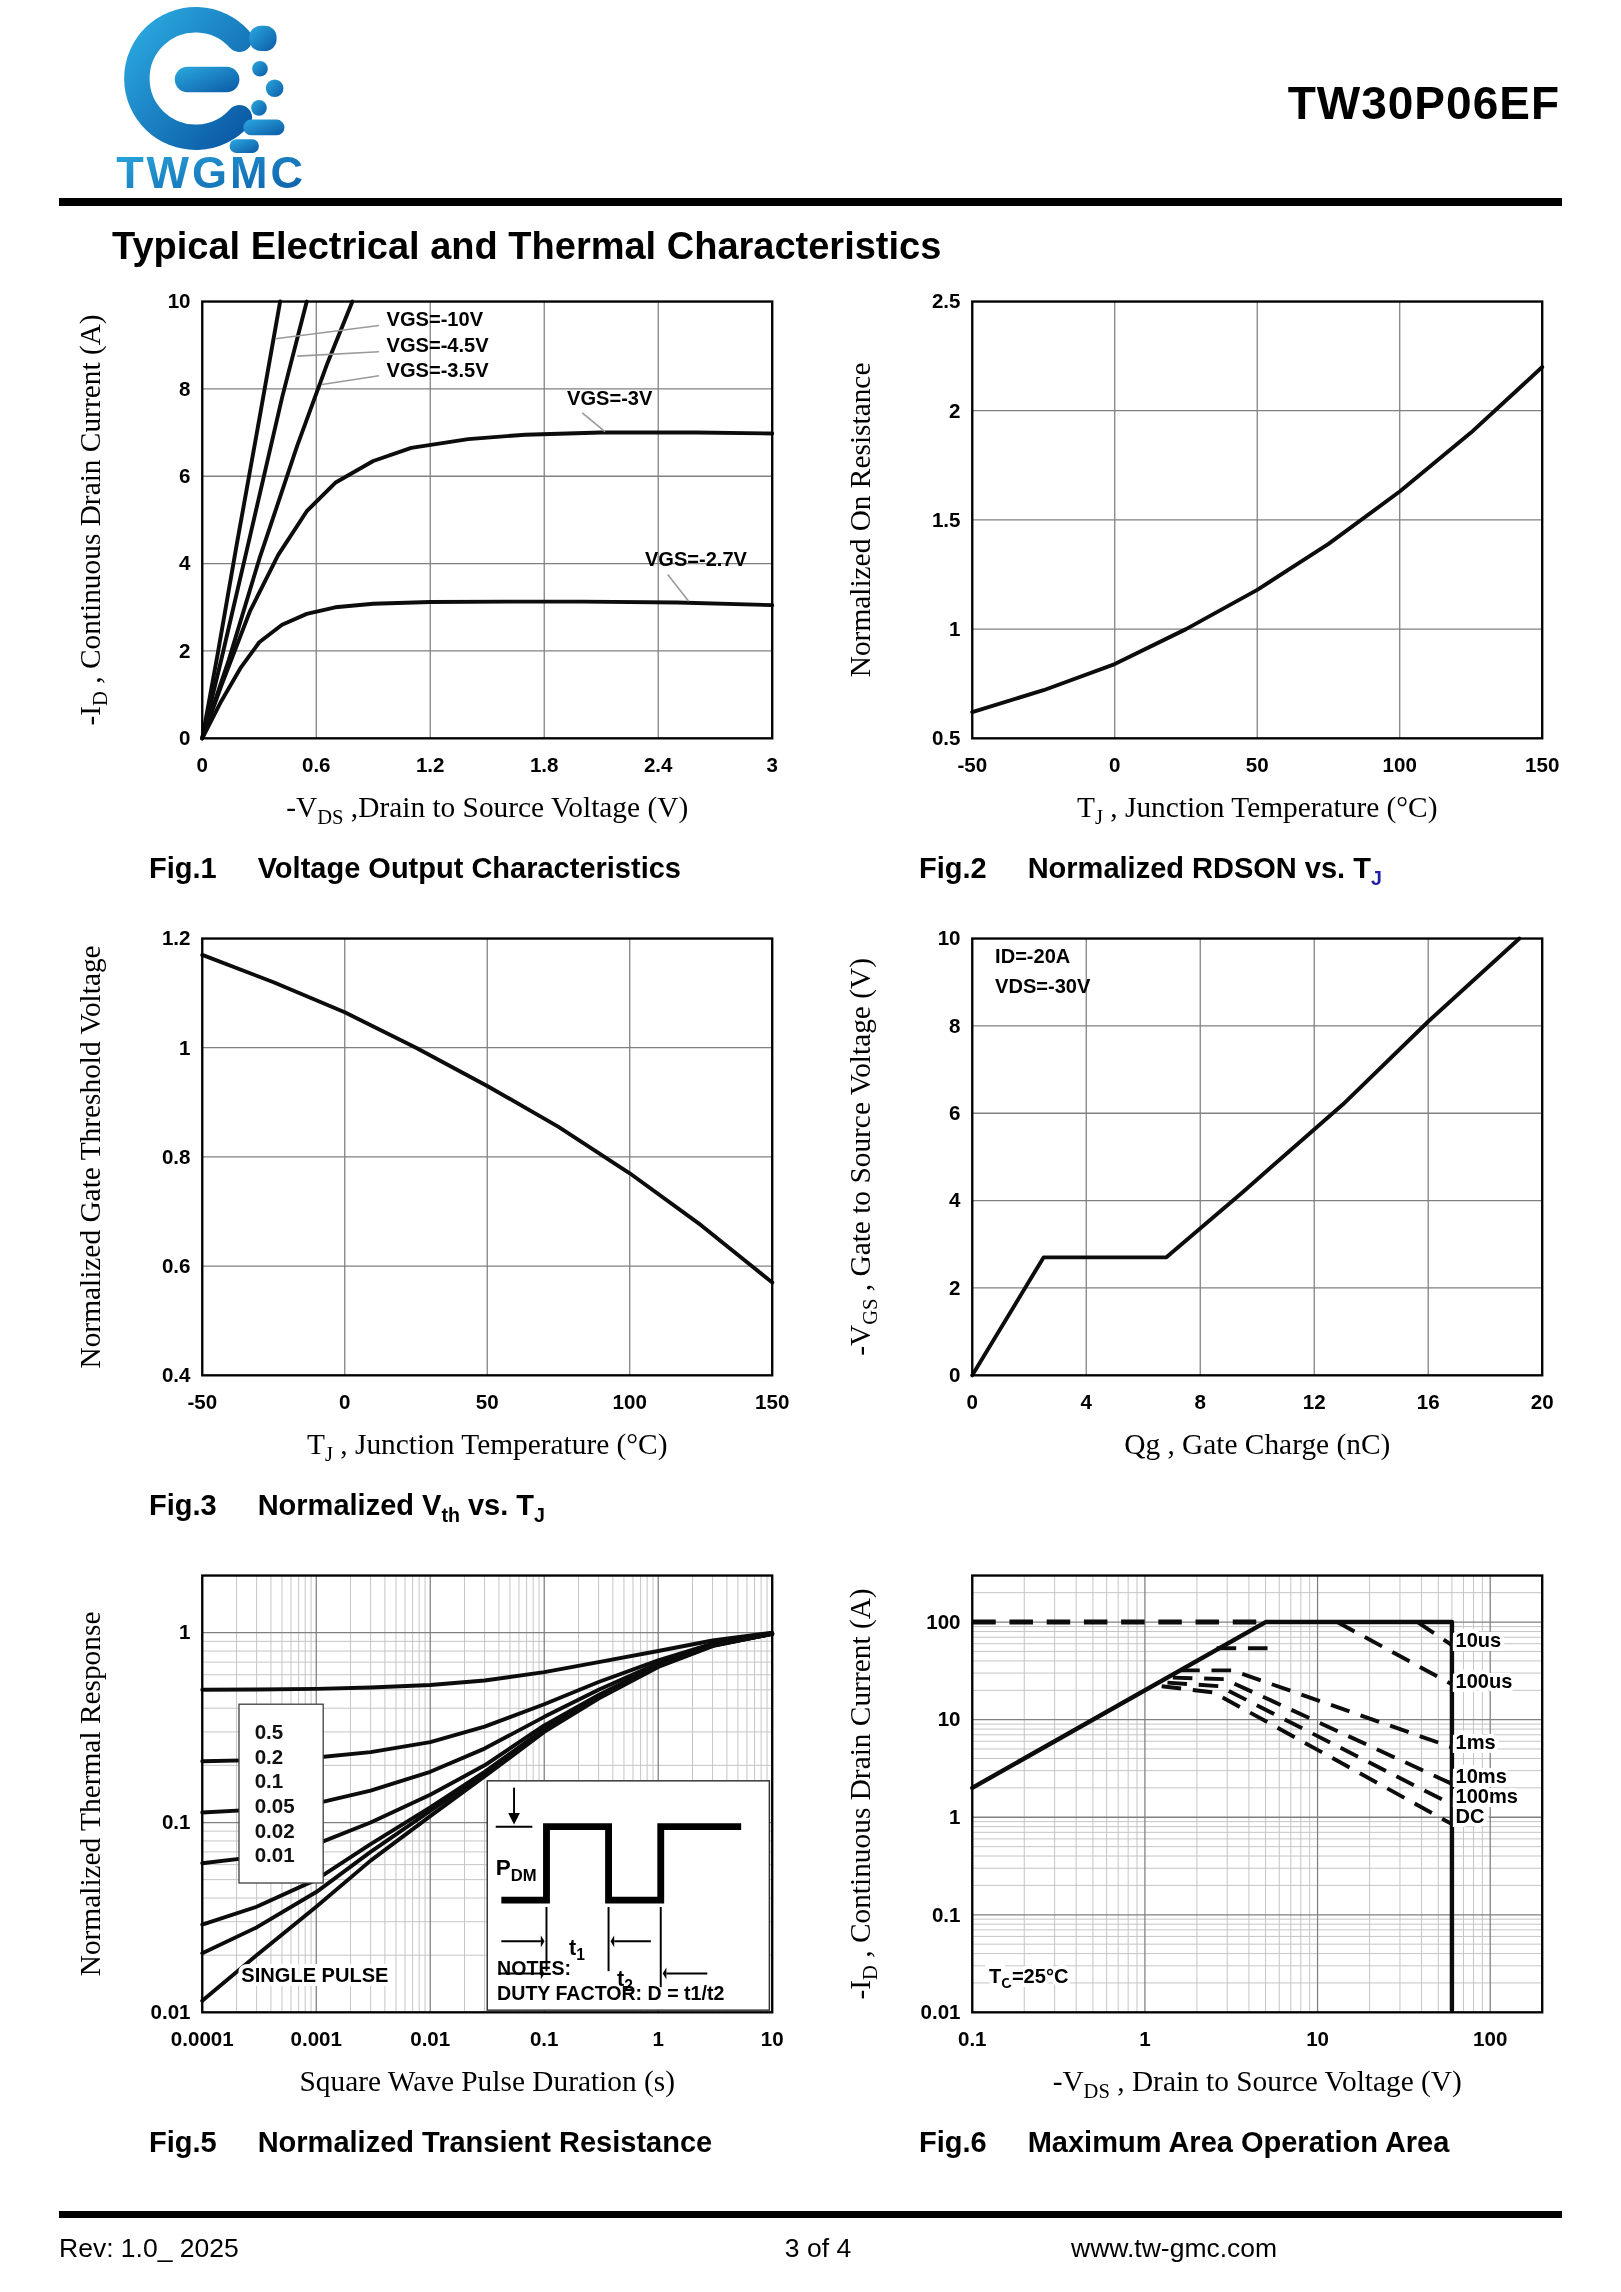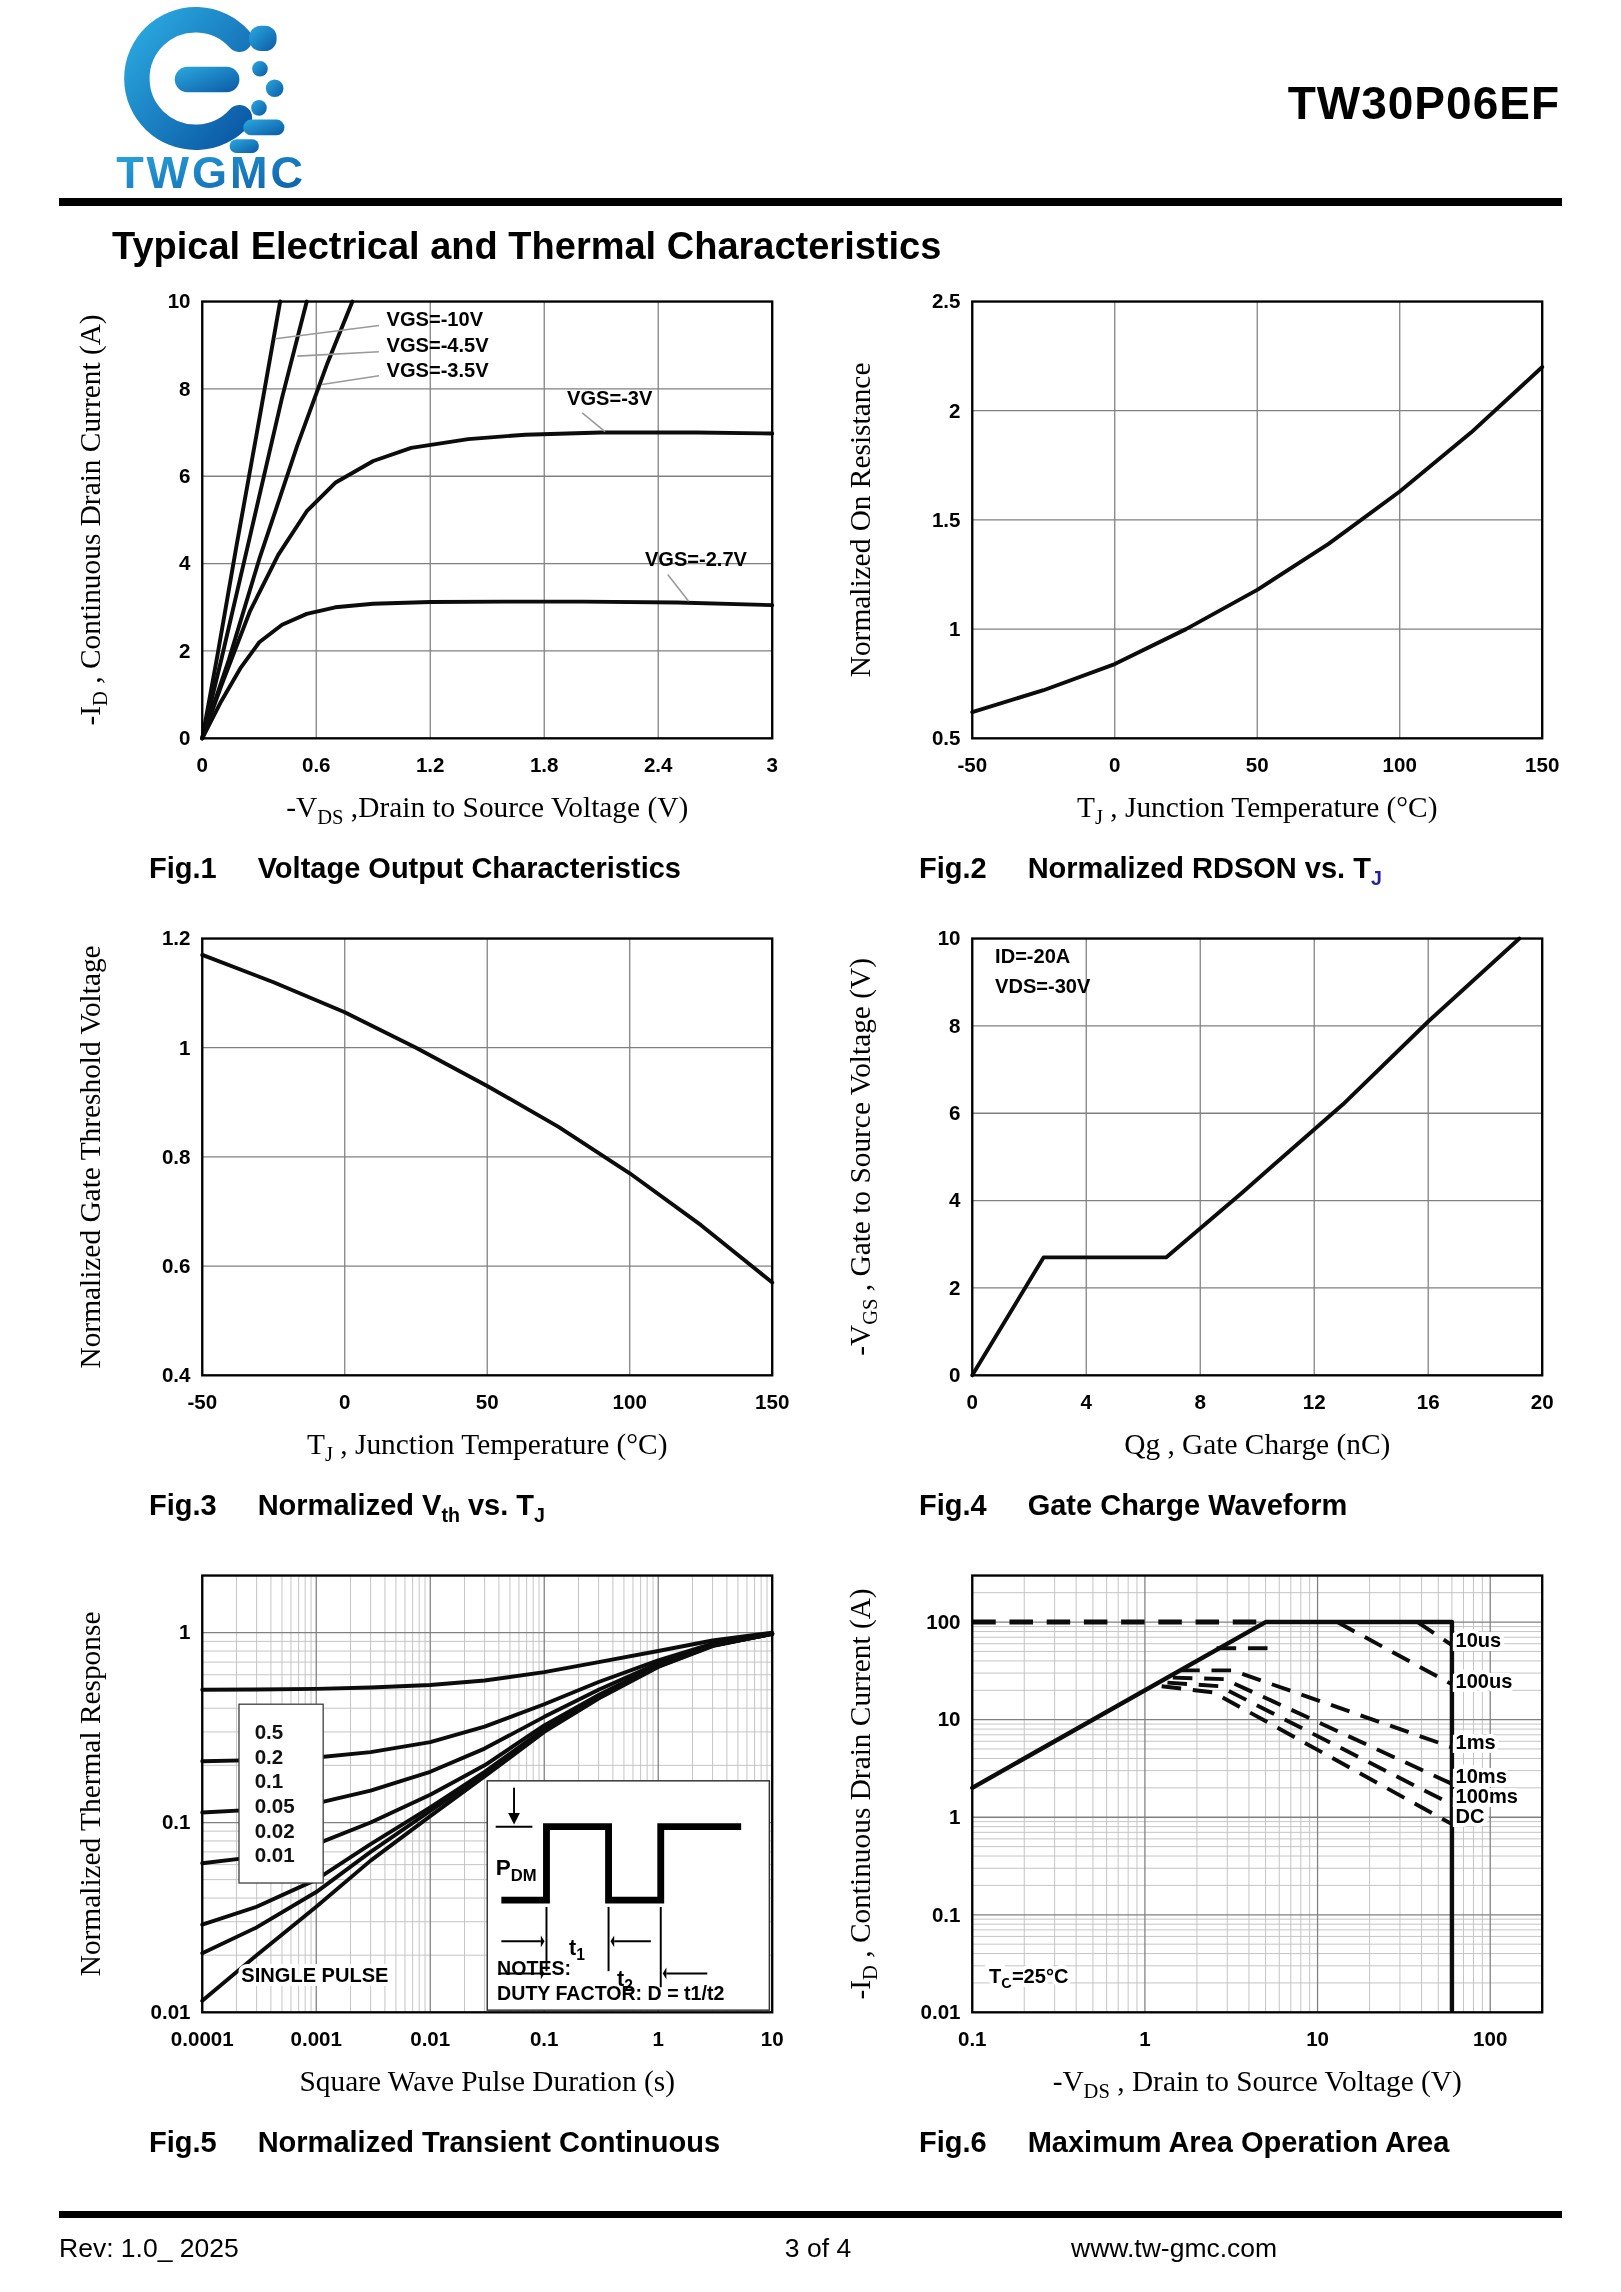--- a/index.html
+++ b/index.html
@@ -170,21 +170,20 @@
           <text x="732.0" y="502" text-anchor="middle" font-family="Liberation Sans, sans-serif" font-weight="700" font-size="21">20</text>
           <text x="138" y="475.0" text-anchor="end" font-family="Liberation Sans, sans-serif" font-weight="700" font-size="21">0</text>
           <text x="138" y="385.8" text-anchor="end" font-family="Liberation Sans, sans-serif" font-weight="700" font-size="21">2</text>
           <text x="138" y="296.6" text-anchor="end" font-family="Liberation Sans, sans-serif" font-weight="700" font-size="21">4</text>
           <text x="138" y="207.4" text-anchor="end" font-family="Liberation Sans, sans-serif" font-weight="700" font-size="21">6</text>
           <text x="138" y="118.2" text-anchor="end" font-family="Liberation Sans, sans-serif" font-weight="700" font-size="21">8</text>
           <text x="138" y="29.0" text-anchor="end" font-family="Liberation Sans, sans-serif" font-weight="700" font-size="21">10</text>
           <text x="441" y="548" text-anchor="middle" font-family="Liberation Serif, serif" font-size="30"><tspan font-size="30">Qg , Gate Charge (nC)</tspan></text>
           <text transform="translate(46,245) rotate(-90)" text-anchor="middle" font-family="Liberation Serif, serif" font-size="30"><tspan font-size="30">-V</tspan><tspan dy="7" font-size="21">GS</tspan><tspan dy="-7" font-size="30"> , Gate to Source Voltage (V)</tspan></text>
         </svg>
-      <figcaption id="cap-3"><span class="figno">Fig.4</span><span>Gate Charge Waveform</span></figcaption>
     </figure>
     <figure>
       <svg id="svg-4" width="745" height="568" viewBox="0 0 760 580">
           <line x1="185.0" y1="22" x2="185.0" y2="468" stroke="#c4c4c4" stroke-width="1"></line>
           <line x1="205.5" y1="22" x2="205.5" y2="468" stroke="#c4c4c4" stroke-width="1"></line>
           <line x1="220.1" y1="22" x2="220.1" y2="468" stroke="#c4c4c4" stroke-width="1"></line>
           <line x1="231.4" y1="22" x2="231.4" y2="468" stroke="#c4c4c4" stroke-width="1"></line>
           <line x1="240.6" y1="22" x2="240.6" y2="468" stroke="#c4c4c4" stroke-width="1"></line>
           <line x1="248.4" y1="22" x2="248.4" y2="468" stroke="#c4c4c4" stroke-width="1"></line>
           <line x1="255.1" y1="22" x2="255.1" y2="468" stroke="#c4c4c4" stroke-width="1"></line>
@@ -285,21 +284,21 @@
           <text x="382.8" y="502" text-anchor="middle" font-family="Liberation Sans, sans-serif" font-weight="700" font-size="21">0.01</text>
           <text x="499.2" y="502" text-anchor="middle" font-family="Liberation Sans, sans-serif" font-weight="700" font-size="21">0.1</text>
           <text x="615.6" y="502" text-anchor="middle" font-family="Liberation Sans, sans-serif" font-weight="700" font-size="21">1</text>
           <text x="732.0" y="502" text-anchor="middle" font-family="Liberation Sans, sans-serif" font-weight="700" font-size="21">10</text>
           <text x="138" y="475.0" text-anchor="end" font-family="Liberation Sans, sans-serif" font-weight="700" font-size="21">0.01</text>
           <text x="138" y="281.2" text-anchor="end" font-family="Liberation Sans, sans-serif" font-weight="700" font-size="21">0.1</text>
           <text x="138" y="87.3" text-anchor="end" font-family="Liberation Sans, sans-serif" font-weight="700" font-size="21">1</text>
           <text x="441" y="548" text-anchor="middle" font-family="Liberation Serif, serif" font-size="30"><tspan font-size="30">Square Wave Pulse Duration (s)</tspan></text>
           <text transform="translate(46,245) rotate(-90)" text-anchor="middle" font-family="Liberation Serif, serif" font-size="30"><tspan font-size="30">Normalized Thermal Response</tspan></text>
         </svg>
-      <figcaption id="cap-4"><span class="figno">Fig.5</span><span>Normalized Transient Continuous</span></figcaption>
+      <figcaption id="cap-4"><span class="figno">Fig.5</span><span>Normalized Transient Resistance</span></figcaption>
     </figure>
     <figure>
       <svg id="svg-5" width="745" height="568" viewBox="0 0 760 580">
           <line x1="203.1" y1="22" x2="203.1" y2="468" stroke="#c4c4c4" stroke-width="1"></line>
           <line x1="234.1" y1="22" x2="234.1" y2="468" stroke="#c4c4c4" stroke-width="1"></line>
           <line x1="256.1" y1="22" x2="256.1" y2="468" stroke="#c4c4c4" stroke-width="1"></line>
           <line x1="273.2" y1="22" x2="273.2" y2="468" stroke="#c4c4c4" stroke-width="1"></line>
           <line x1="287.2" y1="22" x2="287.2" y2="468" stroke="#c4c4c4" stroke-width="1"></line>
           <line x1="299.0" y1="22" x2="299.0" y2="468" stroke="#c4c4c4" stroke-width="1"></line>
           <line x1="309.2" y1="22" x2="309.2" y2="468" stroke="#c4c4c4" stroke-width="1"></line>

